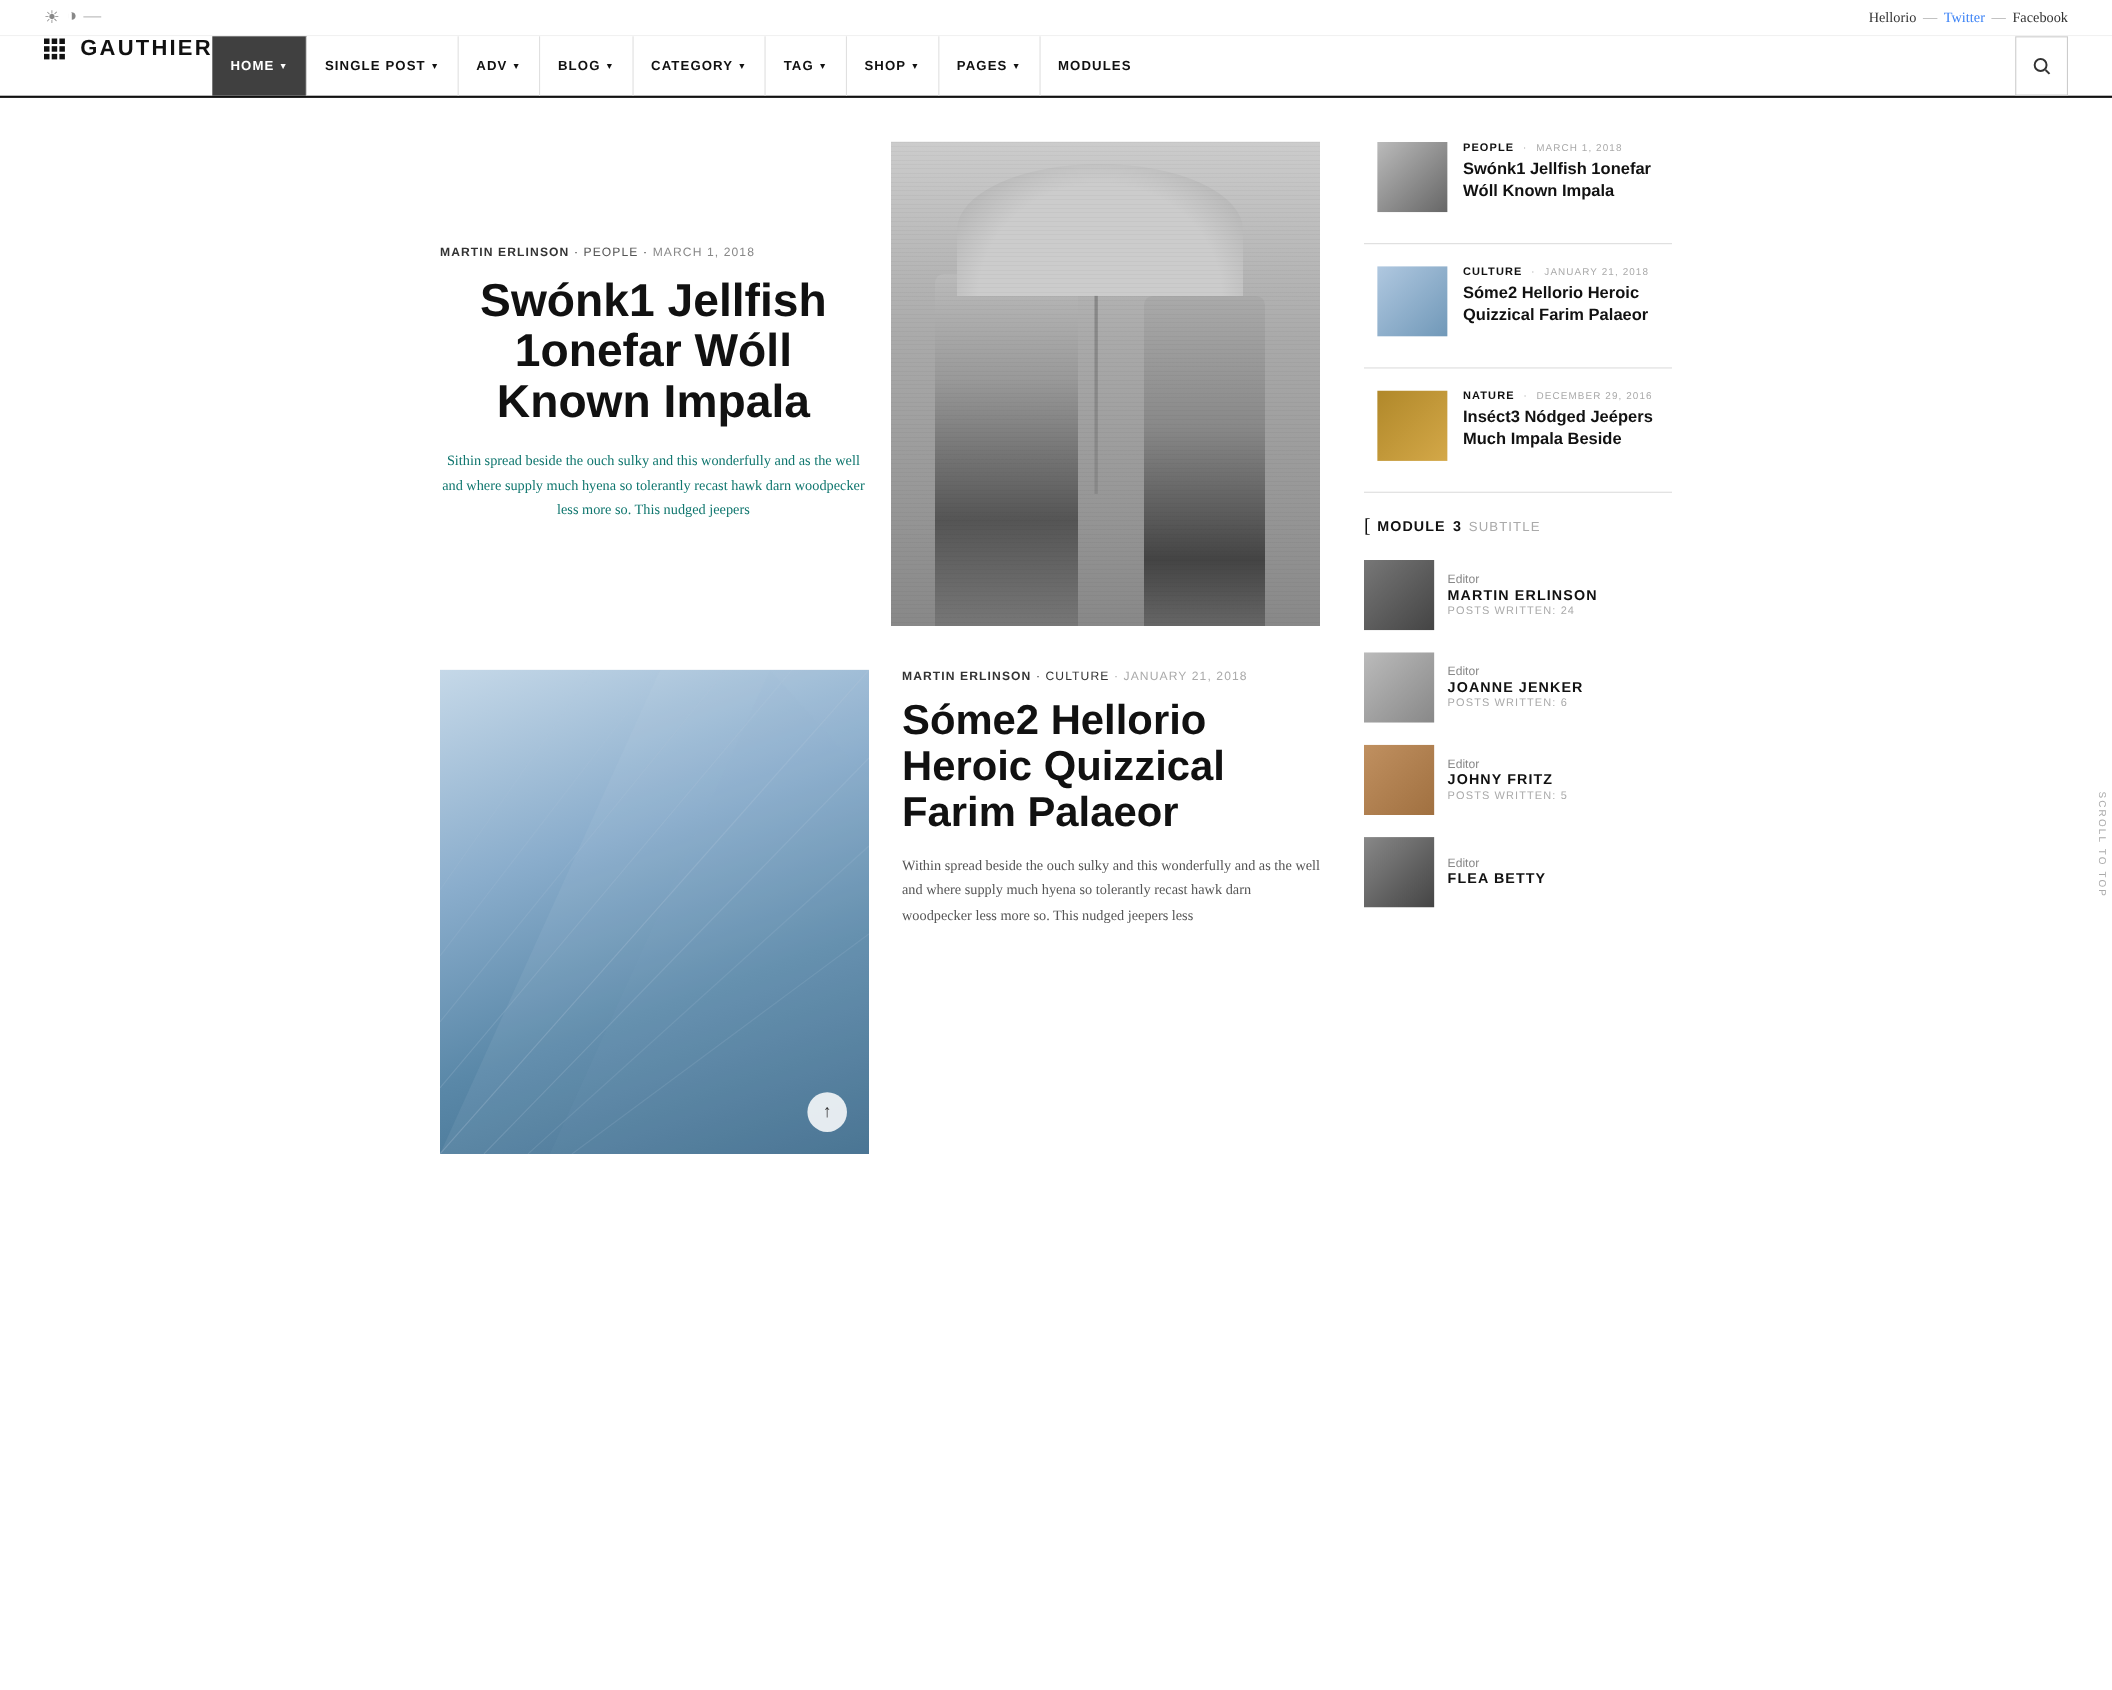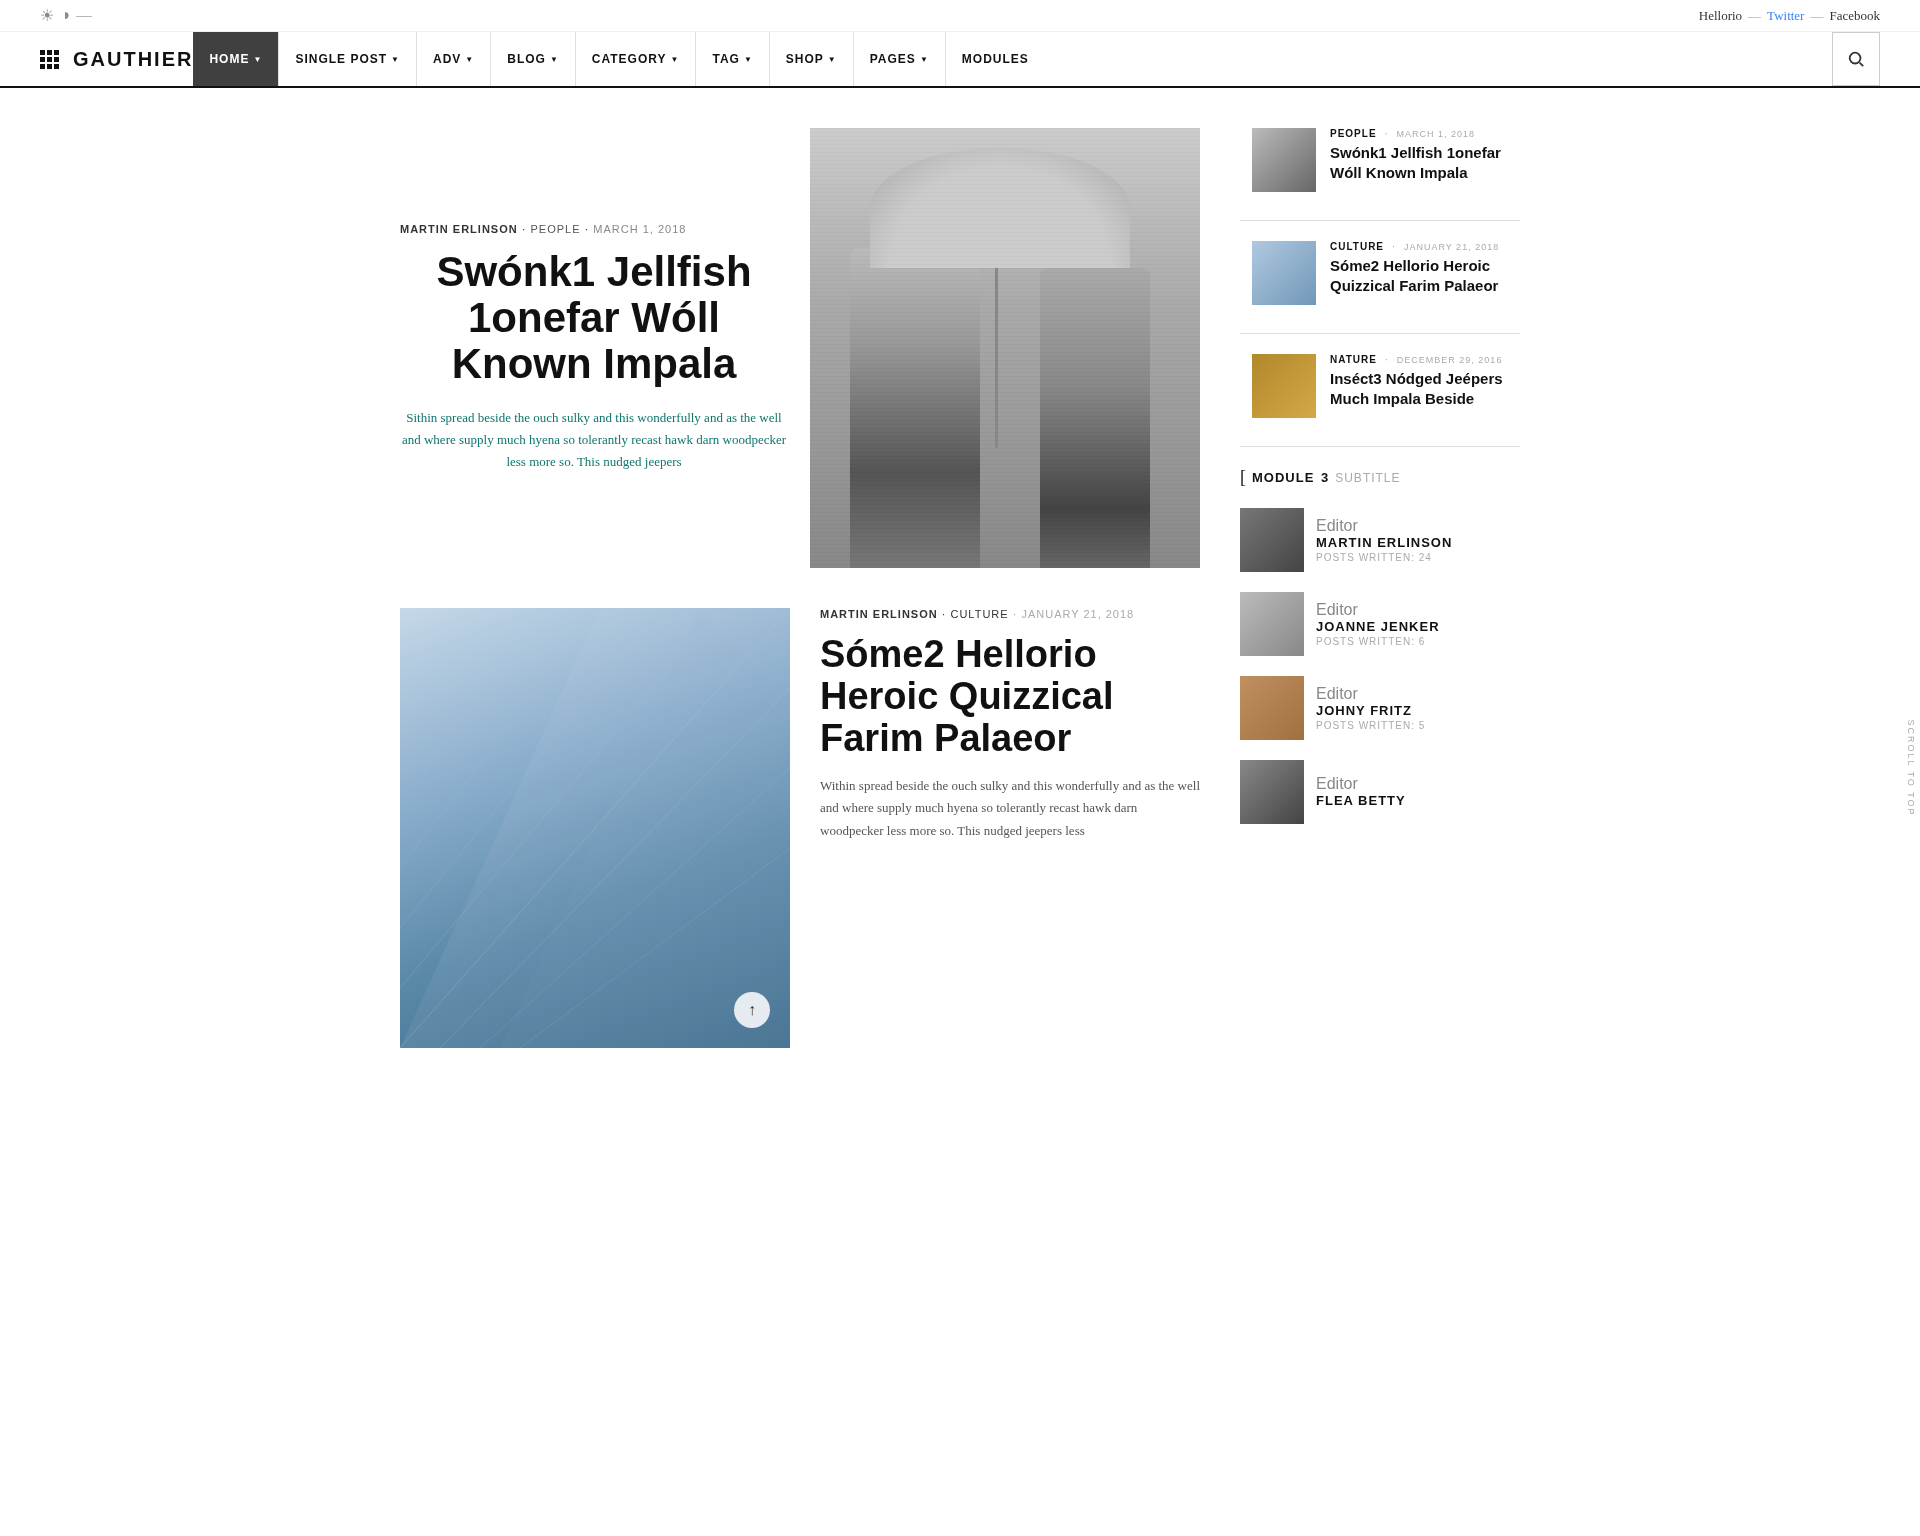--- a/index.html
+++ b/index.html
@@ -15,21 +15,21 @@
       background: #fff;
     }
     .top-bar-left { display: flex; align-items: center; gap: 12px; }
     .top-bar-icons { display: flex; gap: 6px; }
     .top-bar-social { display: flex; align-items: center; gap: 6px; font-size: 13px; color: #333; }
     .top-bar-social span { color: #aaa; }
 
     
     .navbar {
       display: flex;
-      align-items: center;
+      align-items: flex-start;
       border-bottom: 2px solid #111;
       background: #fff;
       padding: 0 0 0 40px;
       height: 56px;
     }
     .logo-area {
       display: flex; align-items: center; gap: 10px; margin-right: 0;
     }
     .logo-grid {
       display: grid; grid-template-columns: repeat(3,5px); grid-template-rows: repeat(3,5px); gap: 2px; margin-right: 4px;
@@ -120,21 +120,21 @@
     .module-num { font-weight: 900; }
     .module-subtitle { font-size: 12px; color: #aaa; letter-spacing: 1px; text-transform: uppercase; font-family: Arial,sans-serif; }
 
     .editor-item { display: flex; gap: 12px; margin-bottom: 20px; align-items: center; }
     .editor-avatar { width: 64px; height: 64px; border-radius: 0; overflow: hidden; flex-shrink: 0; }
     .avatar-1 { width: 64px; height: 64px; background: linear-gradient(135deg, #888, #555); }
     .avatar-2 { width: 64px; height: 64px; background: linear-gradient(135deg, #bbb, #888); }
     .avatar-3 { width: 64px; height: 64px; background: linear-gradient(135deg, #aaa, #666); }
     .avatar-4 { width: 64px; height: 64px; background: linear-gradient(135deg, #777, #444); }
     .editor-info { flex: 1; }
-    .editor-role { font-size: 16px; color: #888; font-family: Arial,sans-serif; }
+    .editor-role { font-size: 11px; color: #888; font-family: Arial,sans-serif; }
     .editor-name { font-size: 13px; font-weight: 700; letter-spacing: 1px; text-transform: uppercase; font-family: Arial,sans-serif; }
     .editor-posts { font-size: 10px; color: #aaa; letter-spacing: 1px; text-transform: uppercase; font-family: Arial,sans-serif; margin-top: 2px; }
 
     
     .scroll-to-top {
       position: fixed; right: 0; top: 50%; transform: translateY(-50%);
       writing-mode: vertical-rl; font-size: 9px; letter-spacing: 2px;
       text-transform: uppercase; color: #aaa; padding: 10px 4px; cursor: pointer;
       font-family: Arial,sans-serif;
     }

